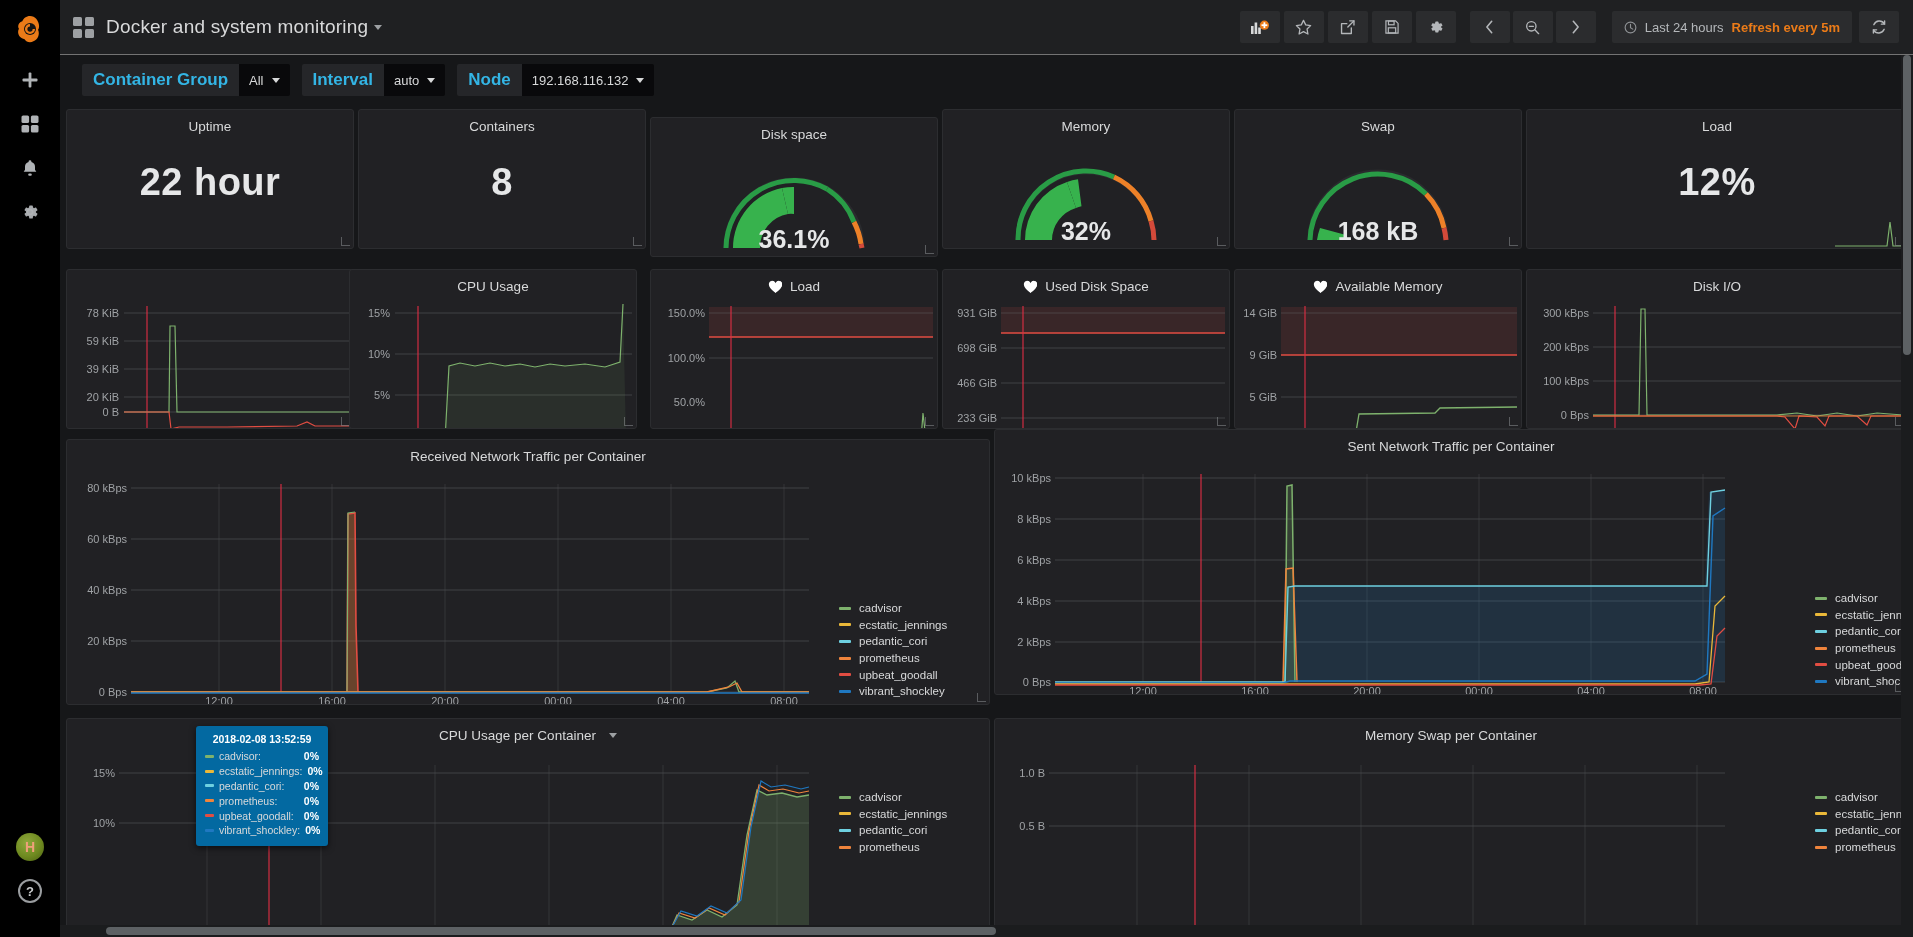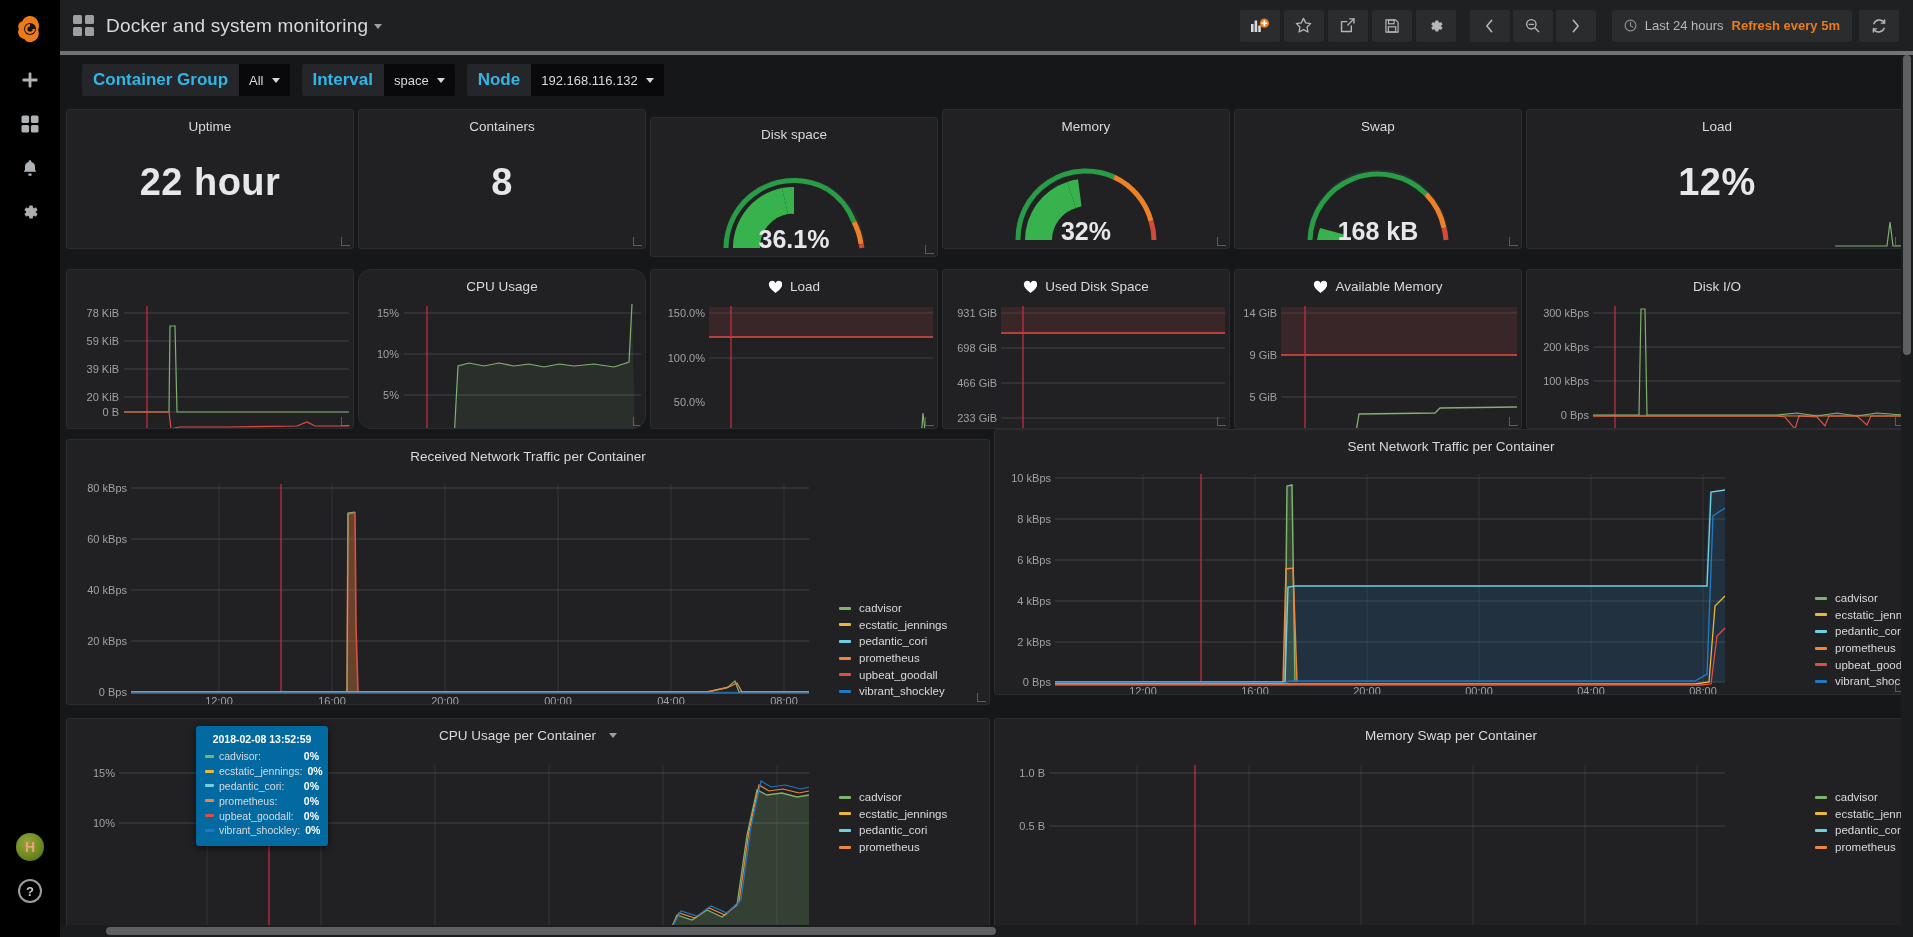--- a/index.html
+++ b/index.html
@@ -35,21 +35,21 @@
   .help-circle {
     width: 24px; height: 24px; border-radius: 50%; border: 2px solid #9a9da0;
     display: flex; align-items: center; justify-content: center;
     font-size: 13px; color: #c8cacc; font-weight: bold;
   }
 
   
   #navbar {
     position: absolute; left: 60px; top: 0; width: 1853px; height: 55px;
     background: #1f2022;
-    border-bottom: 4px solid #737373;
+    border-bottom: 1px solid #737373;
     display: flex; align-items: center;
   }
   .nav-left { display: flex; align-items: center; padding-left: 13px; gap: 12px; }
   .dash-squares { display: grid; grid-template-columns: 9px 9px; grid-template-rows: 9px 9px; gap: 3px; }
   .dash-squares i { background: #9da0a3; border-radius: 1.5px; display: block; }
   .dash-title { font-size: 19px; color: #d8d9da; font-weight: normal; letter-spacing: .2px; }
   .caret { display: inline-block; width: 0; height: 0;
     border-left: 4px solid transparent; border-right: 4px solid transparent;
     border-top: 5px solid #9da0a3; margin-left: 6px; vertical-align: middle; }
   .nav-spacer { flex: 1 1 auto; }
@@ -319,21 +319,21 @@
     <div class="var-group">
       <span class="var-label">Container Group</span>
       <span class="var-value">
         <span>All</span>
           <span class="caret"></span>
       </span>
     </div>
     <div class="var-group">
       <span class="var-label">Interval</span>
       <span class="var-value">
-        <span>space</span>
+        <span>auto</span>
           <span class="caret"></span>
       </span>
     </div>
     <div class="var-group">
       <span class="var-label">Node</span>
       <span class="var-value">
         <span>192.168.116.132</span>
           <span class="caret"></span>
       </span>
     </div>
@@ -425,21 +425,21 @@
           <line class="grid-ln" x1="57" y1="101" x2="282" y2="101"></line>
           <line class="grid-ln" x1="57" y1="116" x2="282" y2="116"></line>
           <line class="crosshair" x1="80" y1="10" x2="80" y2="134"></line>
           <path d="M57 116 L102 116 L103 30 L108 30 L110 116 L282 116" fill="none" stroke="#7eb26d" stroke-width="1.2"></path>
           <path d="M57 116 L102 116 L104 133 L112 131 L160 131 L230 130 L240 126 L248 130 L282 130" fill="none" stroke="#e24d42" stroke-width="1.2"></path>
         </svg>
       </div>
       <span class="resize-handle"></span>
     </div>
 
-    <div class="panel" style="left:298px; top:164px; width:288px; height:160px;border-radius:13px;">
+    <div class="panel" style="left:289px; top:164px; width:288px; height:160px;">
       <div class="panel-title">CPU Usage</div>
       <div class="graph-area">
         <svg width="288" height="134">
           <text class="ax-lbl ax-lbl-r" x="40" y="21">15%</text>
           <text class="ax-lbl ax-lbl-r" x="40" y="62">10%</text>
           <text class="ax-lbl ax-lbl-r" x="40" y="103">5%</text>
           <text class="ax-lbl ax-lbl-r" x="40" y="148">0%</text>
           <line class="grid-ln" x1="45" y1="17" x2="282" y2="17"></line>
           <line class="grid-ln" x1="45" y1="58" x2="282" y2="58"></line>
           <line class="grid-ln" x1="45" y1="99" x2="282" y2="99"></line>

